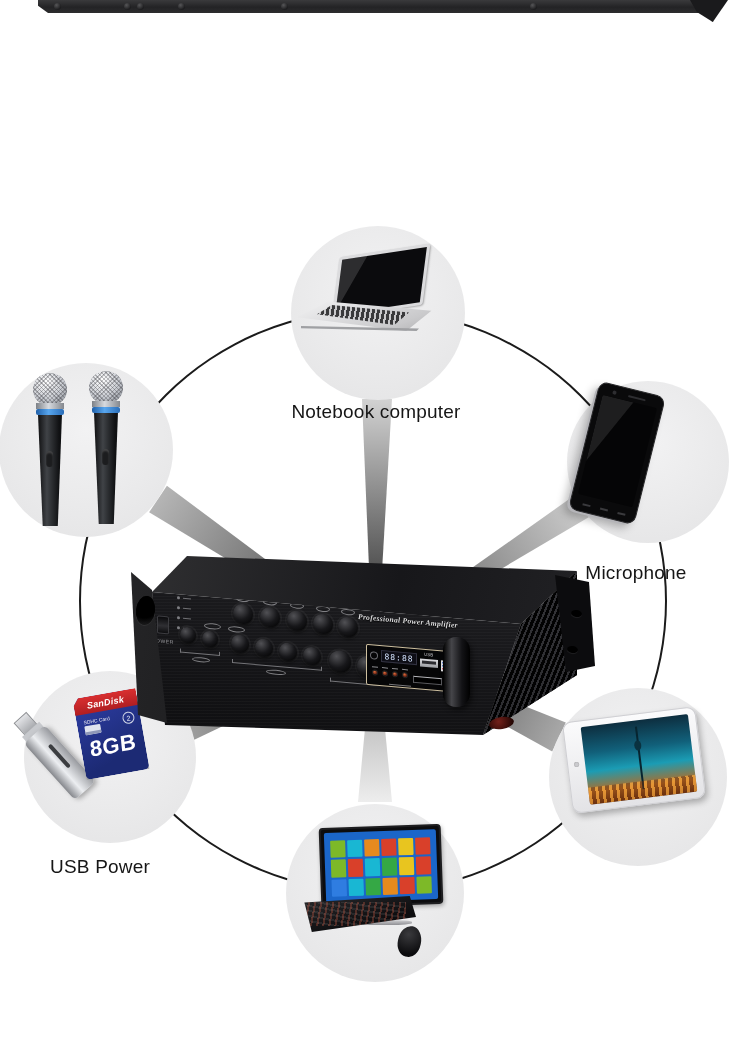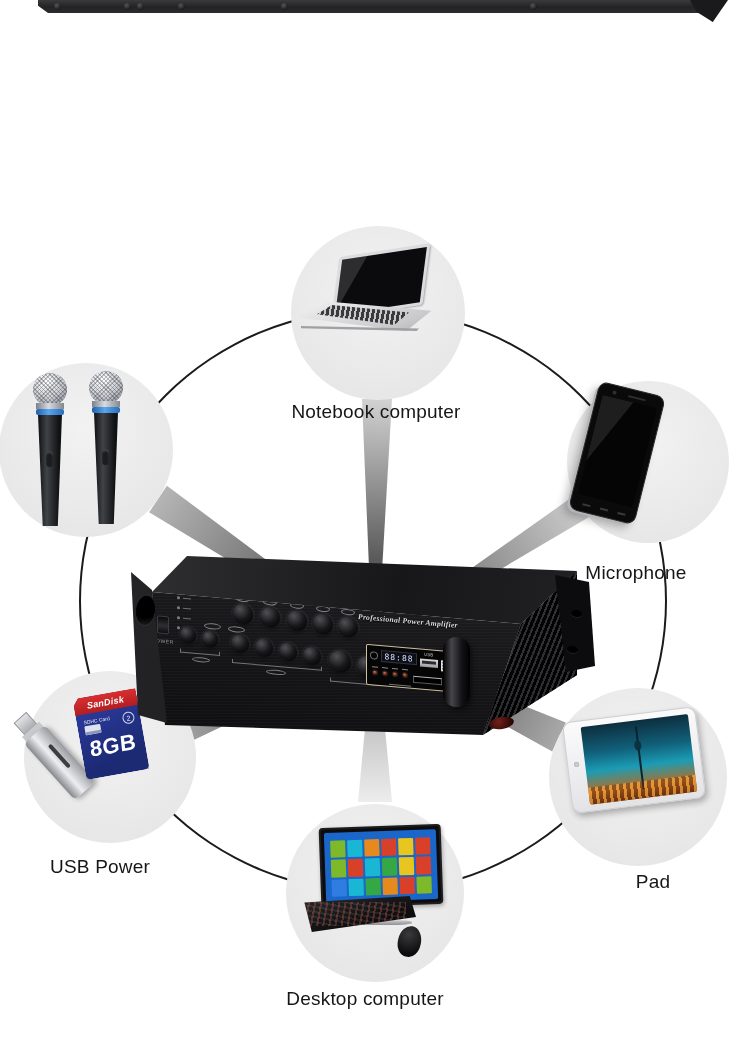--- a/index.html
+++ b/index.html
@@ -352,21 +352,20 @@
   <div class="abs node-circle" style="left:549px;top:688px;width:178px;height:178px">
     <div class="abs pad">
       <div class="pad-screen">
         <div class="pad-tower"></div>
         <div class="pad-bulb"></div>
         <div class="pad-city"></div>
       </div>
       <div class="pad-cam"></div>
     </div>
   </div>
-  <div class="abs node-label" style="left:573px;top:871px;width:160px">Pad</div>
 
   <div class="abs node-circle" style="left:286px;top:804px;width:178px;height:178px">
     <div class="abs" style="left:0;top:0;width:178px;height:178px">
       <div class="abs mon">
         <div class="mon-screen">
           <div></div>
             <div></div>
             <div></div>
             <div></div>
             <div></div>
@@ -386,21 +385,20 @@
         </div>
       </div>
       <div class="abs mon-stand"></div>
       <div class="abs mon-foot"></div>
       <div class="abs kbd">
           <i></i>
         </div>
       <div class="abs mouse"></div>
     </div>
   </div>
-  <div class="abs node-label" style="left:245px;top:988px;width:240px">Desktop computer</div>
 
   <div id="amp" class="abs">
     <div class="amp-top"></div>
     <div class="amp-right"></div>
     <div class="amp-ear-right"></div>
     <div class="ear-slot" style="left:446px;top:65px"></div>
     <div class="ear-slot" style="left:442px;top:101px"></div>
     <div class="amp-front">
       <div class="amp-panel">
         <div class="led-col">

